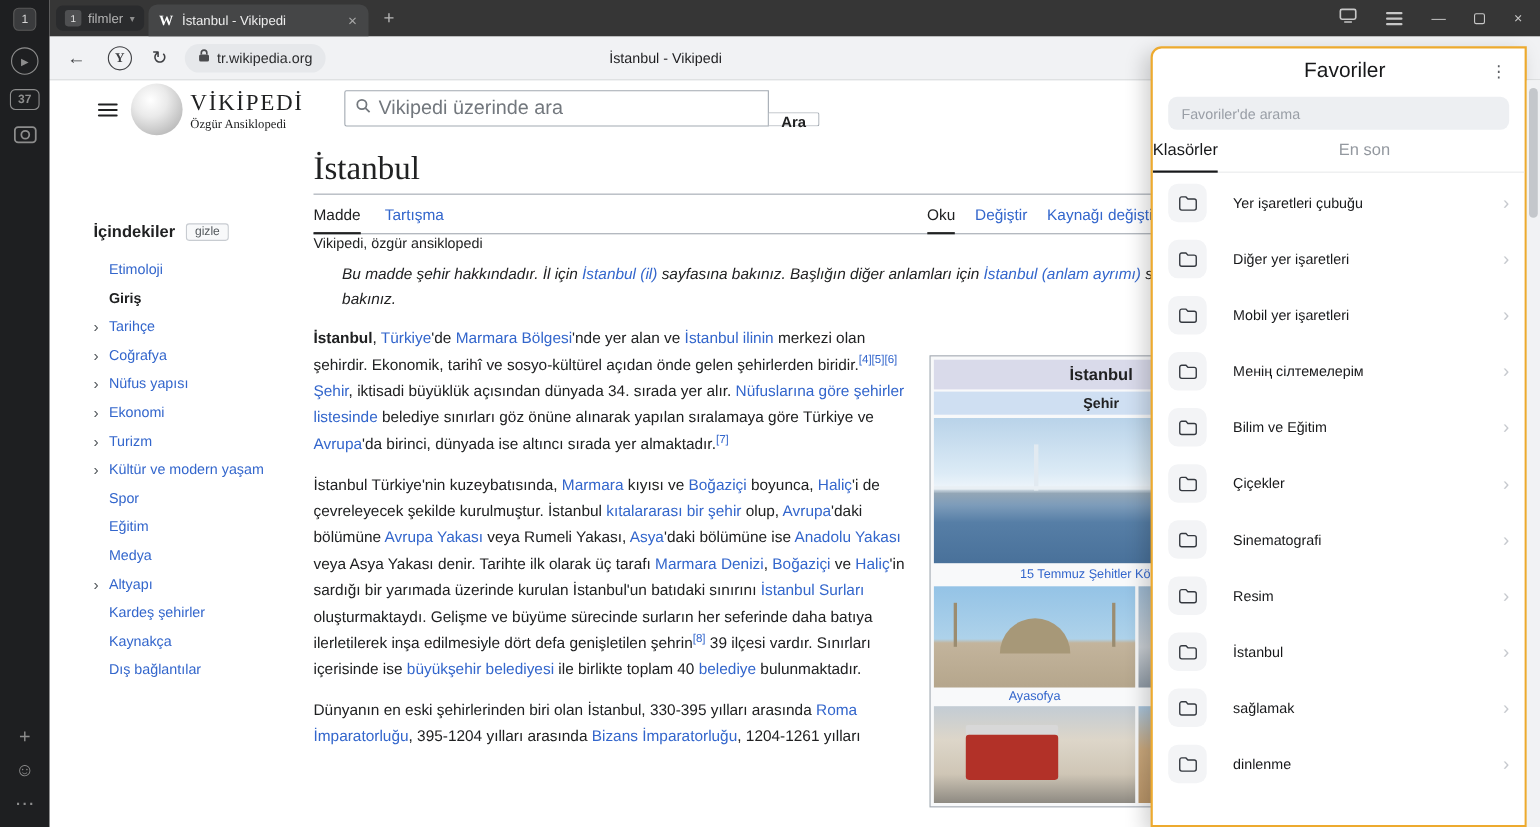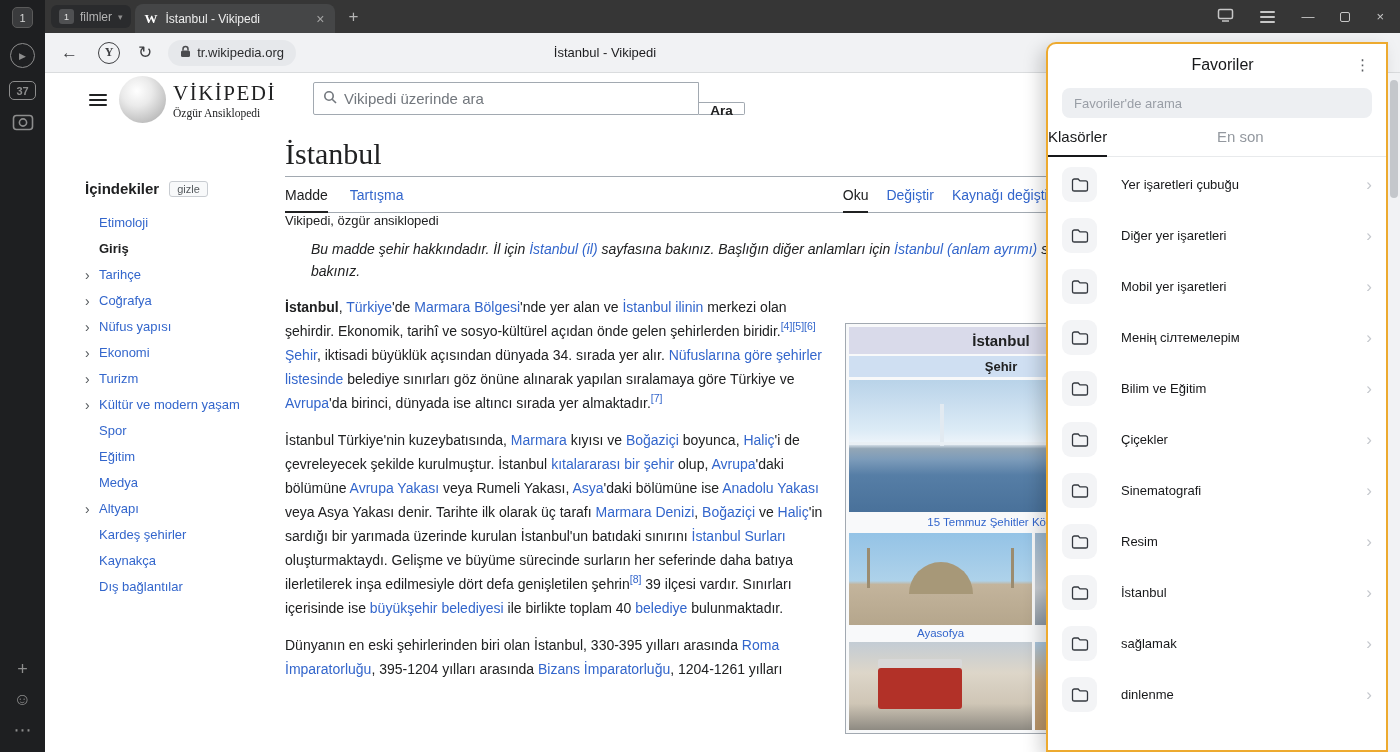--- a/index.html
+++ b/index.html
@@ -46,26 +46,26 @@
   
   .page{position:absolute;left:45px;top:73px;width:1355px;height:679px;background:#fff;overflow:hidden;z-index:1;}
   .wh-burger{position:absolute;left:44px;top:21px;width:18px;display:flex;flex-direction:column;gap:3px;}
   .wh-burger i{height:2px;background:#202122;border-radius:1px;}
   .logo{position:absolute;left:74px;top:3px;width:47px;height:47px;border-radius:50%;background:radial-gradient(circle at 38% 32%,#ffffff 0%,#eaeaea 35%,#bfbfbf 75%,#9e9e9e 100%);}
   .wordmark{position:absolute;left:128px;top:8px;font-family:"Liberation Serif",serif;color:#202122;}
   .wm-title{font-size:21px;letter-spacing:1.5px;}
   .wm-sub{font-size:11.5px;margin-top:1px;}
   .wsearch{position:absolute;left:268px;top:9px;width:432px;height:33px;display:flex;}
   .ws-box{flex:1;display:flex;align-items:center;border:1px solid #a2a9b1;border-radius:2px 0 0 2px;background:#fff;padding:0 9px;gap:7px;}
-  .ws-input{border:none;outline:none;flex:1;font-size:15px;color:#202122;background:transparent;font-family:"Liberation Sans",sans-serif;}
+  .ws-input{border:none;outline:none;flex:1;font-size:18px;color:#202122;background:transparent;font-family:"Liberation Sans",sans-serif;}
   .ws-input::placeholder{color:#72777d;}
   .ws-btn{width:46px;border:1px solid #a2a9b1;border-left:none;border-radius:0 2px 2px 0;background:#fff;font-size:13.5px;font-weight:bold;color:#202122;font-family:"Liberation Sans",sans-serif;margin-top:20px;}
 
   
-  .toc{position:absolute;left:40px;top:107px;width:200px;}
+  .toc{position:absolute;left:40px;top:129px;width:200px;}
   .toc-head{display:flex;align-items:center;gap:10px;}
   .toc-title{font-size:15px;font-weight:bold;color:#202122;}
   .toc-hide{font-size:11px;color:#54595d;border:1px solid #c8ccd1;border-radius:3px;padding:1px 7px;background:#f8f9fa;}
   .toc-list{margin-top:13px;}
   .toc-item{position:relative;padding-left:14px;line-height:26px;font-size:13px;color:#3366cc;white-space:nowrap;}
   .toc-item.current{color:#202122;font-weight:bold;}
   .toc-chev{position:absolute;left:0;top:0;color:#54595d;font-size:14px;}
 
   
   .article{position:absolute;left:240px;top:64px;width:860px;}
@@ -105,21 +105,21 @@
   .tram-body{position:absolute;left:16%;top:30%;width:46%;height:46%;background:#b23128;border-radius:3px;}
   .ib-img-small2{flex:1;height:88px;background:linear-gradient(180deg,#a8c4dc 0%,#caa87c 45%,#b89468 100%);}
 
   
   .pgsb{position:absolute;right:0;top:73px;width:12px;height:679px;background:#f1f2f4;z-index:45;}
   .pgsb-thumb{position:absolute;left:2px;top:7px;width:8px;height:118px;background:#c4c7cb;border-radius:4px;}
 
   
   .favpanel{position:absolute;left:1046px;top:42px;width:342px;height:710px;background:#fff;border:2px solid #edaa2f;border-radius:10px 0 0 0;z-index:40;box-shadow:-6px 6px 18px rgba(0,0,0,.18);display:flex;flex-direction:column;overflow:hidden;}
   .fp-head{height:42px;display:flex;align-items:center;justify-content:center;position:relative;flex:none;}
-  .fp-title{font-size:16px;color:#17181a;padding-left:11px;}
+  .fp-title{font-size:19px;color:#17181a;padding-left:11px;}
   .fp-kebab{position:absolute;right:16px;color:#5a5d61;font-size:15px;}
   .fp-search{margin:2px 14px 10px;flex:none;}
   .fp-input{width:100%;height:30px;border:none;background:#edeff2;border-radius:8px;padding:0 12px;font-size:13px;color:#17181a;outline:none;font-family:"Liberation Sans",sans-serif;}
   .fp-input::placeholder{color:#999ea6;}
   .fp-tabs{display:flex;border-bottom:1px solid #e8eaec;flex:none;}
   .fp-tab{flex:1;text-align:left;font-size:15px;color:#93989f;}
   .fp-tab span{display:inline-block;padding-bottom:10px;}
   .fp-tab.active{color:#17181a;}
   .fp-tab.active span{border-bottom:2px solid #17181a;margin-bottom:-1px;}
   .fp-list{flex:1;overflow:hidden;padding-top:2px;}

